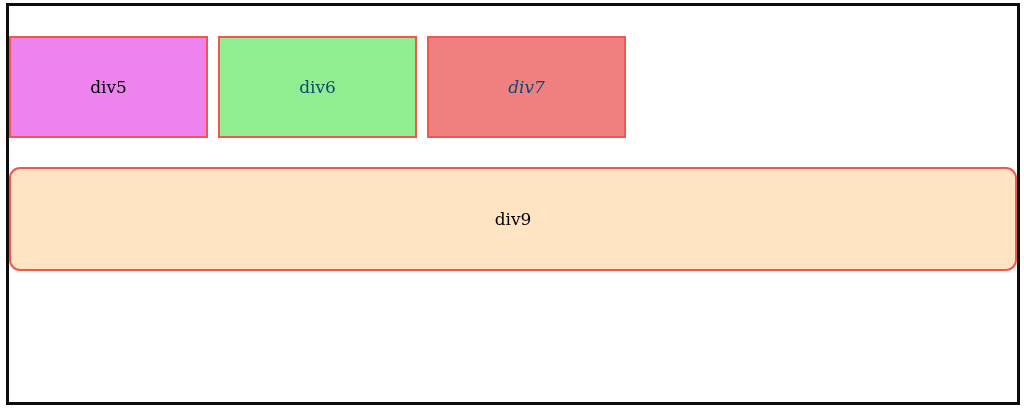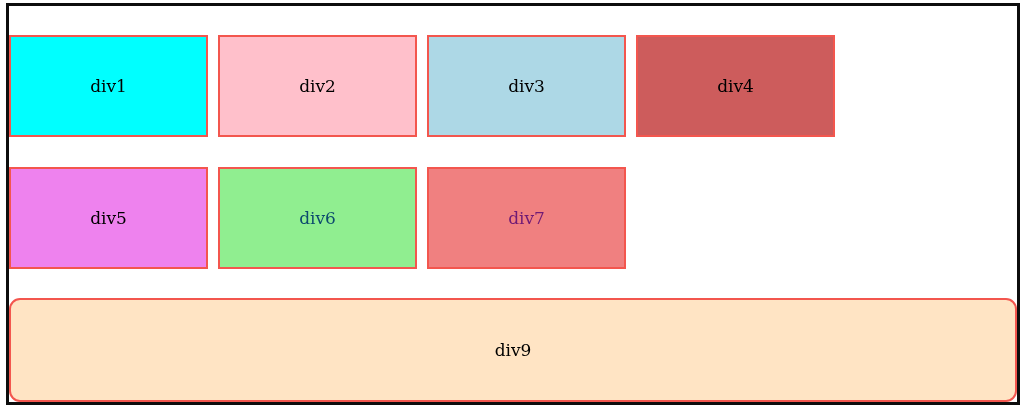--- a/index.html
+++ b/index.html
@@ -46,28 +46,22 @@
     display: flex;
     align-items: center;
     justify-content: center;
   }
 </style>
 </head>
 <body>
 
 <div class="page-frame" style="background-color: rgb(255, 255, 255); border-color: rgb(13, 13, 13);">
 
-  <div class="box-row">
-    <div class="cell" style="background-color: rgb(0, 255, 255); border-color: rgb(243, 86, 78); color: rgb(0, 0, 0);">div1</div>
-    <div class="cell" style="background-color: rgb(255, 192, 203); border-color: rgb(243, 86, 78); color: rgb(0, 0, 0);">div2</div>
-    <div class="cell" style="background-color: rgb(173, 216, 230); border-color: rgb(243, 86, 78); color: rgb(0, 0, 0);">div3</div>
-    <div class="cell" style="background-color: rgb(205, 92, 92); border-color: rgb(243, 86, 78); color: rgb(0, 0, 0);">div4</div>
-  </div>
 
   <div class="box-row second">
     <div class="cell" style="background-color: rgb(238, 130, 238); border-color: rgb(243, 86, 78); color: rgb(0, 0, 0);">div5</div>
     <div class="cell" style="background-color: rgb(144, 238, 144); border-color: rgb(243, 86, 78); color: #0c4a6e;">div6</div>
-    <div class="cell" style="background-color: rgb(240, 128, 128); border-color: rgb(243, 86, 78); color: #701a75;">div7</div>
+    <div class="cell" style="background-color: rgb(240, 128, 128); border-color: rgb(243, 86, 78); color: #0c4a6e; font-style: italic;">div7</div>
   </div>
 
   <div class="banner" style="background-color: rgb(255, 228, 196); border-color: rgb(243, 86, 78); color: rgb(0, 0, 0); border-radius: 11px;">div9</div>
 
 </div>
 
 </body></html>

